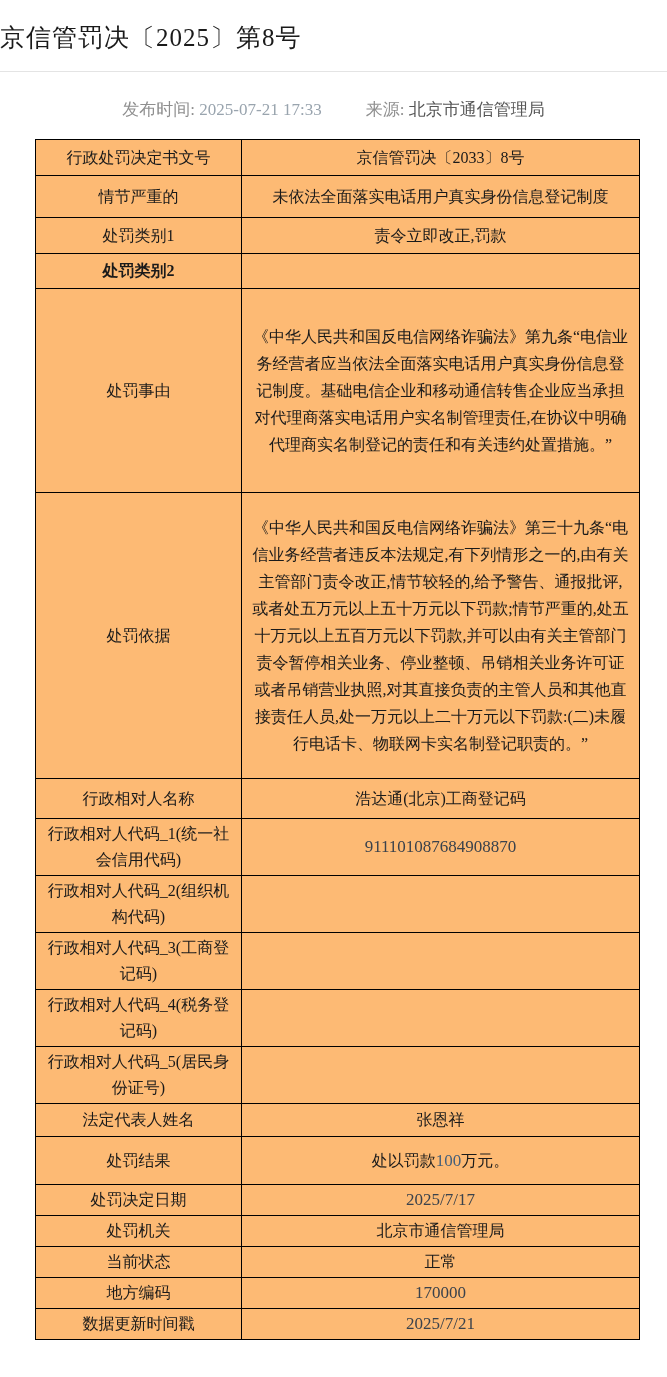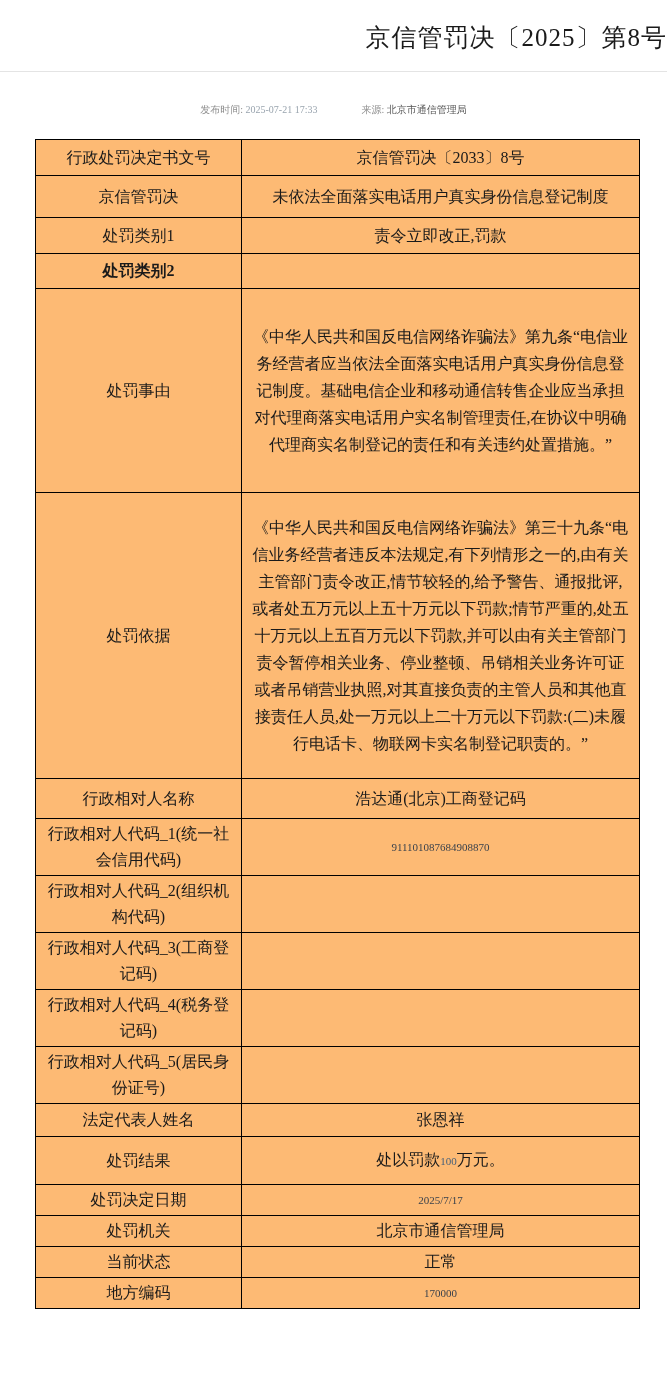--- a/index.html
+++ b/index.html
@@ -11,41 +11,41 @@
     font-family: "Liberation Serif", "DejaVu Serif", serif;
     color: #1a1a1a;
   }
   .page { width: 667px; }
 
   .title {
     margin: 0;
     padding-top: 21px;
     height: 34px;
     line-height: 34px;
-    text-align: right;
+    text-align: left;
     font-size: 25px;
     font-weight: 400;
     letter-spacing: 1px;
     color: #1a1a1a;
   }
 
   .divider {
     margin-top: 16px;
     border: none;
     border-top: 1px solid #e4e4e4;
     height: 0;
   }
 
   .meta {
     height: 59px;
     display: flex;
     justify-content: center;
     align-items: center;
     gap: 44px;
-    font-size: 10px;
+    font-size: 17px;
   }
   .meta-item { white-space: nowrap; }
   .meta-label { color: #8f8f8f; }
   .meta-value.datetime { color: #99a4ae; }
   .meta-value.source { color: #565656; }
 
   table.penalty-table {
     border-collapse: collapse;
     table-layout: fixed;
     margin-left: 35px;
@@ -69,21 +69,21 @@
     padding: 2px 8px;
     line-height: 26px;
   }
   td.value.para {
     line-height: 27px;
     padding: 4px 9px;
   }
   td.value.num,
   .num-inline {
     color: #3a424c;
-    font-size: 11px;
+    font-size: 17px;
   }
   .num-inline { color: #46607a; }
 
   
   .rh36 { height: 36px; }
   .rh42 { height: 42px; }
   .rh35 { height: 35px; font-weight: bold; }
   .rh204 { height: 204px; }
   .rh286 { height: 286px; }
   .rh40 { height: 40px; }
@@ -113,21 +113,21 @@
     </div>
   </div>
 
   <table class="penalty-table">
     <tbody>
       <tr class="rh36">
         <td class="label">行政处罚决定书文号</td>
         <td class="value">京信管罚决〔2033〕8号</td>
       </tr>
       <tr class="rh42">
-        <td class="label">京信管罚决</td>
+        <td class="label">情节严重的</td>
         <td class="value">未依法全面落实电话用户真实身份信息登记制度</td>
       </tr>
       <tr class="rh36">
         <td class="label">处罚类别1</td>
         <td class="value">责令立即改正,罚款</td>
       </tr>
       <tr class="rh35">
         <td class="label">处罚类别2</td>
         <td class="value"></td>
       </tr>
@@ -180,17 +180,21 @@
         <td class="value">北京市通信管理局</td>
       </tr>
       <tr class="rh28">
         <td class="label">当前状态</td>
         <td class="value">正常</td>
       </tr>
       <tr class="rh30">
         <td class="label">地方编码</td>
         <td class="value num">170000</td>
       </tr>
+      <tr class="rh28">
+        <td class="label">数据更新时间戳</td>
+        <td class="value num">2025/7/21</td>
+      </tr>
 
     </tbody>
   </table>
 
 </div>
 
 </body></html>

